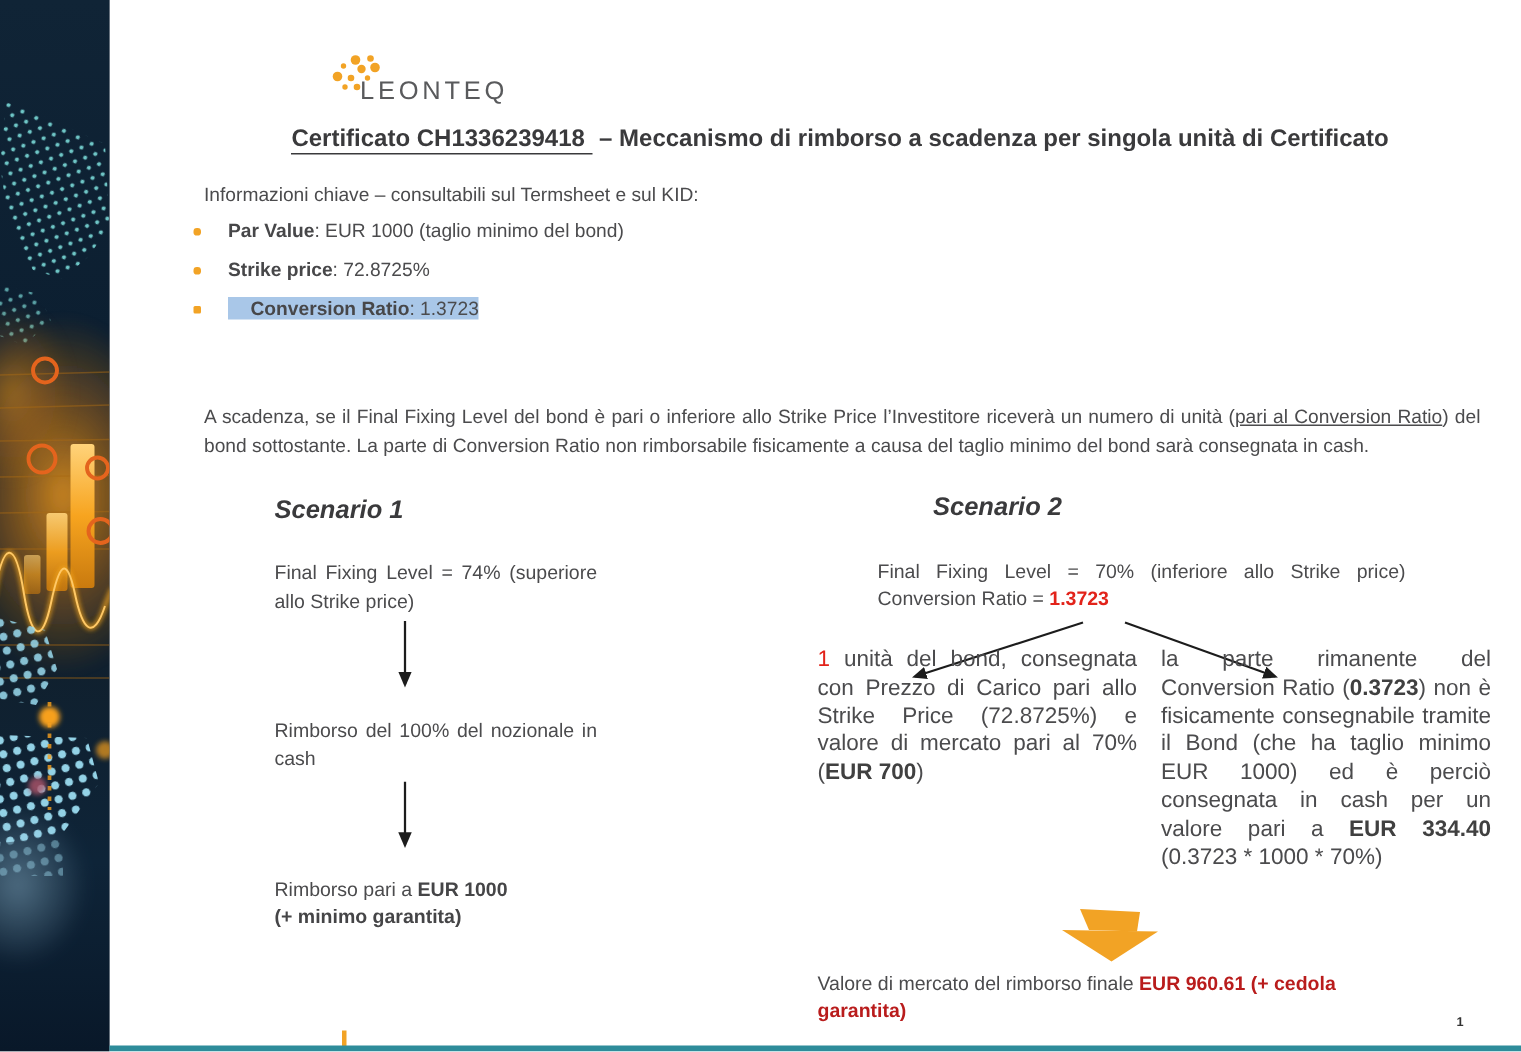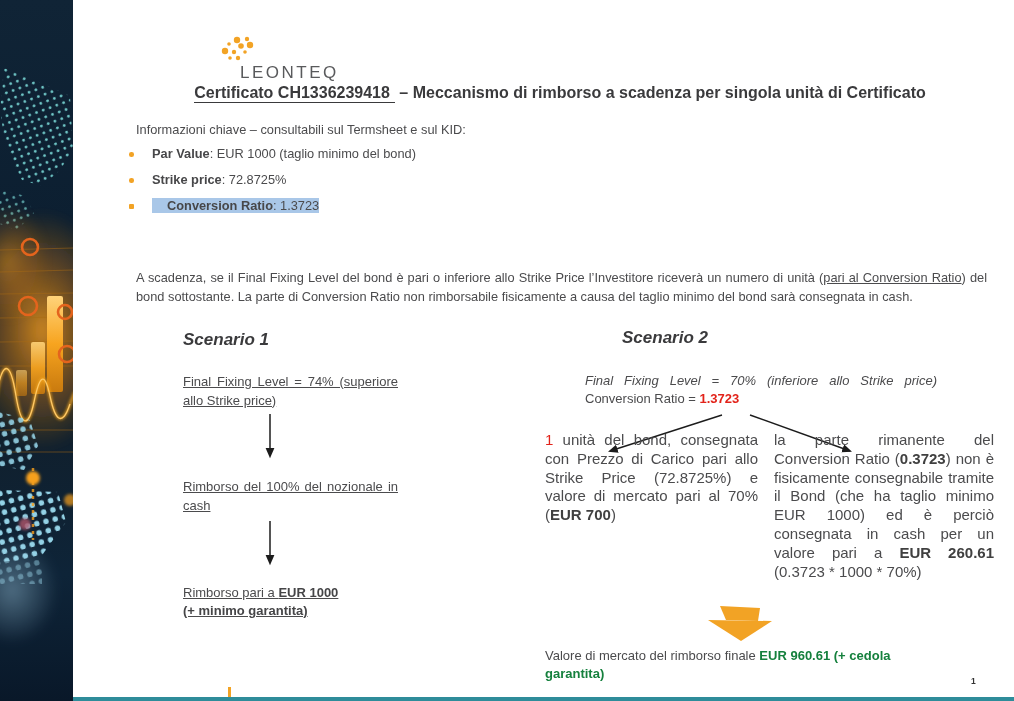--- a/index.html
+++ b/index.html
@@ -28,21 +28,21 @@
   .sidebar svg{display:block;}
 
   
   .footerbar{left:73px;bottom:0;width:941px;height:4px;background:var(--footer-teal);}
   .caret{left:228px;top:687px;width:3px;height:11px;background:var(--accent-orange);}
   .pagenum{left:971px;top:676px;font-size:8.5px;font-weight:bold;color:#333;}
 
   
   .logo-dots{left:221px;top:35px;}
   .wordmark{
-    left:240px;top:63px;
+    left:240px;top:51px;
     font-size:17px;letter-spacing:2.5px;color:#595a5c;font-weight:400;
   }
 
   
   .title{
     left:100px;top:84px;width:920px;
     text-align:center;font-size:16px;font-weight:bold;color:var(--ink-dark);
   }
   .u-border{border-bottom:1.6px solid currentColor;padding-right:5px;padding-bottom:1px;}
 
@@ -65,38 +65,38 @@
   }
   .u-inline{text-decoration:underline;}
 
   
   .shead{font-size:17px;font-weight:bold;color:var(--ink-dark);text-align:left;font-style:italic;}
   .s1h{left:183px;top:330px;width:172px;}
   .s2h{left:622px;top:328px;width:168px;}
 
   
   .s1step{left:183px;width:215px;font-size:13px;line-height:18.5px;
-          text-align:justify;text-align-last:left;text-decoration:underline;}
+          text-align:justify;text-align-last:left;}
   .s1a{top:373px;}
   .s1b{top:478px;}
   .s1c{top:584px;line-height:18px;text-align:left;}
   .s1c b{color:#454547;}
 
   
   .s2line1{left:585px;top:373px;width:352px;font-size:13px;
-           text-align:justify;text-align-last:justify;font-style:italic;}
+           text-align:justify;text-align-last:justify;}
   .s2line2{left:585px;top:391px;font-size:13px;}
   .red{color:var(--alert-red);}
   .redb{color:var(--alert-red);font-weight:bold;}
   .box{top:431px;font-size:15px;line-height:18.8px;text-align:justify;text-align-last:left;}
   .boxL{left:545px;width:213px;}
   .boxR{left:774px;width:220px;}
   .box b{color:#404040;}
   .result{left:545px;top:647px;width:450px;font-size:13px;line-height:17.5px;}
-  .result b{color:#15803d;}
+  .result b{color:#b91c1c;}
 
   
   .arrow1{left:263px;top:414px;}
   .arrow2{left:263px;top:521px;}
   .diag{left:592px;top:410px;}
   .bigarrow{left:700px;top:606px;}
 </style>
 </head>
 <body>
 
@@ -236,21 +236,21 @@
 <div class="abs s2line1">Final Fixing Level = 70% (inferiore allo Strike price)</div>
 <div class="abs s2line2"><span>Conversion Ratio = </span><b class="redb">1.3723</b></div>
 
 <svg class="abs diag" width="275" height="48">
   <line x1="130" y1="5" x2="18" y2="41" stroke="#1c1c1c" stroke-width="1.4" marker-end="url(#ah)"></line>
   <line x1="158" y1="5" x2="258" y2="41" stroke="#1c1c1c" stroke-width="1.4" marker-end="url(#ah)"></line>
 </svg>
 
 <div class="abs box boxL"><span class="red">1</span><span> unità del bond, consegnata con Prezzo di Carico pari allo Strike Price (72.8725%) e valore di mercato pari al 70% (</span><b>EUR 700</b><span>)</span></div>
 
-<div class="abs box boxR"><span>la parte rimanente del Conversion Ratio (</span><b class="redb">0.3723</b><span>) non è fisicamente consegnabile tramite il Bond (che ha taglio minimo EUR 1000) ed è perciò consegnata in cash per un valore pari a </span><b>EUR 260.61</b><span> (0.3723 * 1000 * 70%)</span></div>
+<div class="abs box boxR"><span>la parte rimanente del Conversion Ratio (</span><b class="redb">0.3723</b><span>) non è fisicamente consegnabile tramite il Bond (che ha taglio minimo EUR 1000) ed è perciò consegnata in cash per un valore pari a </span><b>EUR 334.40</b><span> (0.3723 * 1000 * 70%)</span></div>
 
 <svg class="abs bigarrow" width="78" height="36" viewBox="0 0 78 36">
   <polygon points="20,0 60,2 58,15 26,14" fill="var(--accent-orange)"></polygon>
   <polygon points="8,14 72,15 41,35" fill="var(--accent-orange)"></polygon>
 </svg>
 
 <div class="abs result"><span>Valore di mercato del rimborso finale </span><b>EUR 960.61 (+ cedola</b><br><b>garantita)</b></div>
 
 <div class="abs caret"></div>
 <div class="abs pagenum">1</div>

